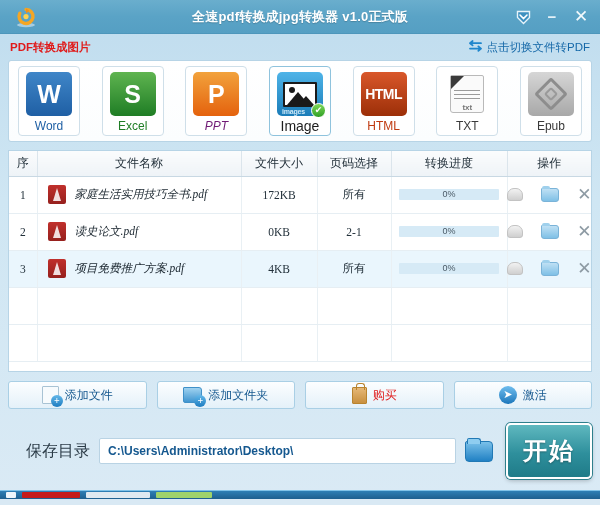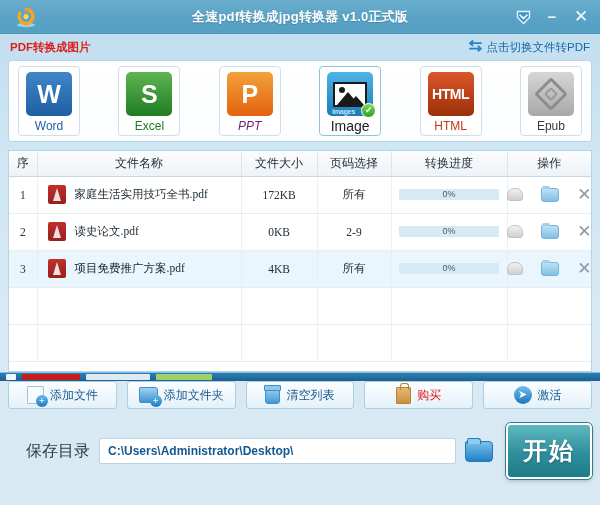--- a/index.html
+++ b/index.html
@@ -4,21 +4,21 @@
 <style>
   * { box-sizing: border-box; margin: 0; padding: 0; }
   html, body {
     width: 600px; height: 505px;
     font-family: "Liberation Sans", "DejaVu Sans", sans-serif;
     overflow: hidden;
     background: #d9e9f4;
   }
   #app {
     position: relative;
-    width: 600px; height: 381px;
+    width: 600px; height: 499px;
     background: linear-gradient(180deg,#bfdcee 0%,#cfe6f3 40%,#daeaf5 100%);
   }
 
   
   .titlebar {
     position: relative;
     height: 34px;
     background: linear-gradient(180deg,#6aaecd 0%,#5aa3c6 50%,#559fc3 100%);
     border-bottom: 1px solid #4d96bb;
     display: flex; align-items: center;
@@ -195,21 +195,21 @@
     background: linear-gradient(180deg,#c0302c 0%,#96201d 100%);
     position: relative; flex: none;
   }
   .pdficon:after {
     content: "";
     position: absolute; left: 5px; top: 3px;
     width: 0; height: 0;
     border-left: 4px solid transparent; border-right: 4px solid transparent;
     border-bottom: 13px solid #f1dede;
   }
-  .fname { font-size: 11.5px; color: #1b2730; white-space: nowrap; }
+  .fname { font-size: 11.5px; color: #1b2730; white-space: nowrap; font-style: italic; }
   .progress {
     width: 100px; height: 11px; margin: 0 auto;
     background: #d6eaf6; border-radius: 1px;
     position: relative;
   }
   .progress .pct {
     position: absolute; left: 0; right: 0; top: -1px;
     font-size: 9px; color: #4a5a66; text-align: center; line-height: 12px;
     font-family: "Liberation Sans", sans-serif;
   }
@@ -416,20 +416,30 @@
       <div class="cap">Image</div>
     </div>
 
     <div class="fmt">
       <div class="glyph g-html">
         <span style="font-size:14px;letter-spacing:-.5px;">HTML</span>
       </div>
       <div class="cap cap-html">HTML</div>
     </div>
 
+    <div class="fmt">
+      <div class="glyph g-txt" style="background:none;border:0;">
+        <div class="txt-page">
+          <div class="fold"></div>
+          <div class="lines"></div>
+          <div class="txtlbl">txt</div>
+        </div>
+      </div>
+      <div class="cap cap-txt">TXT</div>
+    </div>
 
 
     <div class="fmt">
       <div class="glyph g-epub">
         <div class="epub-dia"></div>
       </div>
       <div class="cap cap-epub">Epub</div>
     </div>
 
   </div>
@@ -485,21 +495,21 @@
 
         <tr>
           <td>2</td>
           <td class="c-name">
             <div class="namecell">
               <span class="pdficon"></span>
               <span class="fname">读史论文.pdf</span>
             </div>
           </td>
           <td>0KB</td>
-          <td>2-9</td>
+          <td>2-1</td>
           <td>
             <div class="progress">
               <span class="pct">0%</span>
             </div>
           </td>
           <td>
             <div class="ops">
               <span class="op">
                   <span class="op-preview"></span>
                 </span>
@@ -568,24 +578,20 @@
       <span>添加文件</span>
     </div>
 
     <div class="abtn">
       <span class="ic-addfolder">
           <span class="plus">+</span>
         </span>
       <span>添加文件夹</span>
     </div>
 
-    <div class="abtn">
-      <span class="ic-trash"></span>
-      <span>清空列表</span>
-    </div>
 
     <div class="abtn">
       <span class="ic-bag"></span>
       <span class="lbl-red">购买</span>
     </div>
 
     <div class="abtn">
       <span class="ic-arrow">➤</span>
       <span>激活</span>
     </div>

